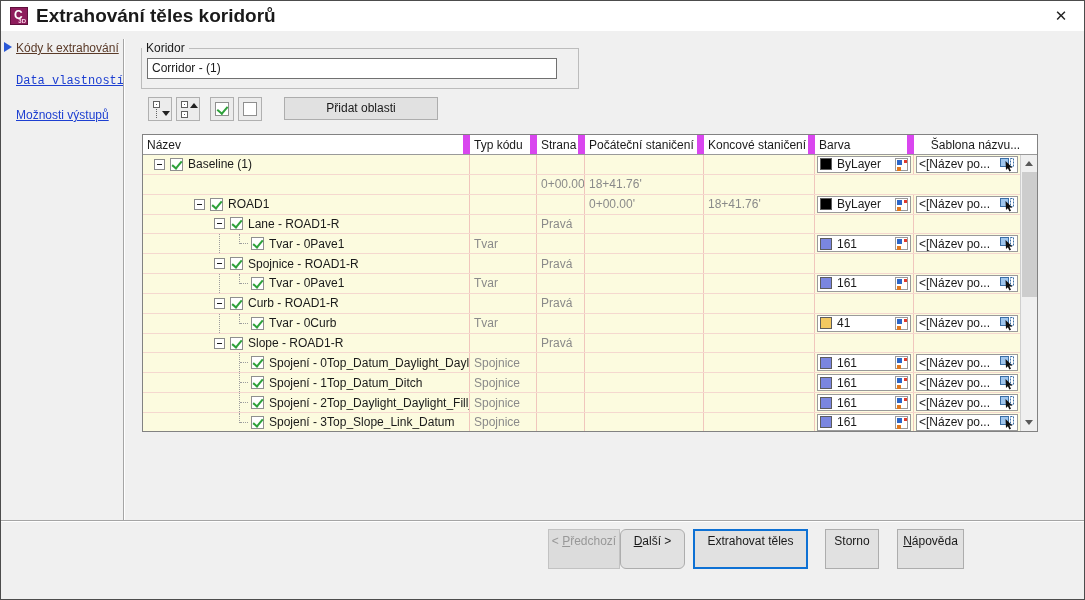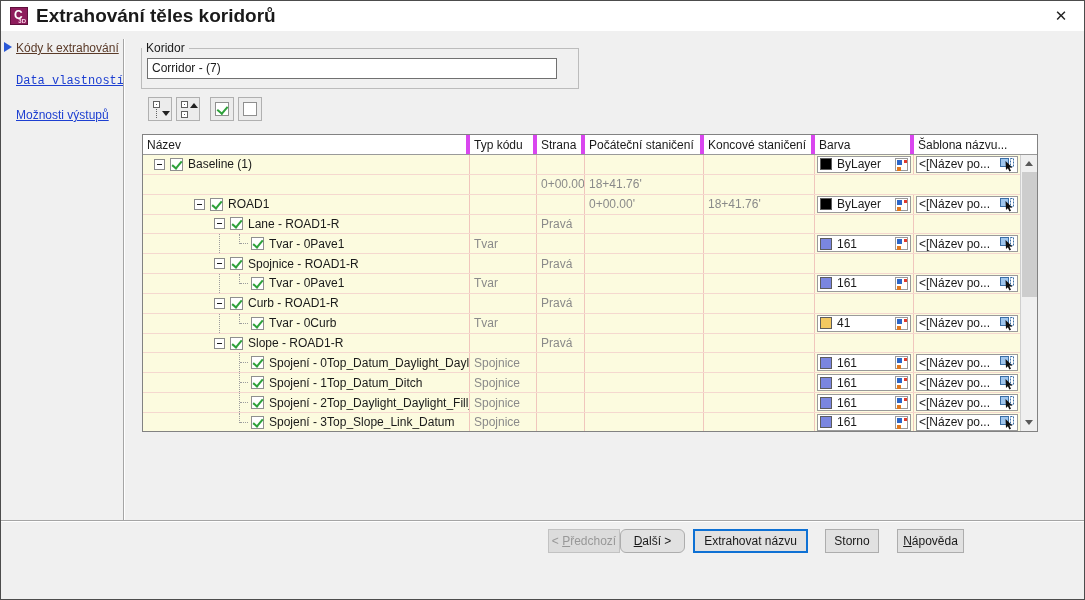--- a/index.html
+++ b/index.html
@@ -42,22 +42,22 @@
   .tool-cb{position:absolute;left:4px;top:4px;width:14px;height:14px;border:1px solid #8f8f8f;background:#fff;}
   .check::after{content:"";position:absolute;left:3px;top:1px;width:5px;height:8px;
                 border:solid #2da13a;border-width:0 2px 2px 0;transform:rotate(40deg);}
   .add-regions{position:absolute;left:283px;top:96px;width:154px;height:23px;background:#e1e1e1;
                border:1px solid #adadad;text-align:center;line-height:21px;cursor:pointer;}
 
   
   .grid{position:absolute;left:141px;top:133px;width:896px;height:298px;border:1px solid #828282;background:#fcfbdf;}
   .thead{display:grid;grid-template-columns:327px 67px 48px 119px 111px 99px 1fr;height:20px;background:#ffffff;
          border-bottom:1px solid #9a9a9a;}
-  .th{padding:3px 4px 0 4px;border-right:4px solid #d946ef;white-space:nowrap;overflow:hidden;}
-  .th:last-child{border-right:none;}
+  .th{padding:3px 4px 0 4px;border-right:7px solid #d946ef;white-space:nowrap;overflow:hidden;}
+  .th:last-child{border-right:none;text-align:center;}
   .tbody{position:absolute;left:0;top:20px;right:17px;bottom:0;overflow:hidden;}
   .row{display:grid;grid-template-columns:327px 67px 48px 119px 111px 99px 1fr;height:19.857px;
        border-bottom:1px solid #f5d8cf;}
   .td{border-right:1px solid #f0c6bd;overflow:hidden;white-space:nowrap;display:flex;align-items:center;}
   .td:last-child{border-right:none;}
   .gray{color:#8a8a8a;padding-left:4px;}
   .name-cell{padding-left:11px;}
   .sp{width:20px;height:100%;position:relative;flex:none;}
   .sp.g::before{content:"";position:absolute;left:5px;top:0;bottom:0;border-left:1px dotted #9c9c9c;}
   .expander{width:11px;height:11px;border:1px solid #898989;background:#fff;margin-right:5px;flex:none;position:relative;cursor:pointer;}
@@ -85,21 +85,21 @@
 
   
   .vscroll{position:absolute;top:20px;right:0;bottom:0;width:17px;background:#f0f0f0;border-left:1px solid #cfcfcf;}
   .sb-btn{position:absolute;left:0;width:17px;height:17px;}
   .sb-btn .tri-u{left:4px;top:6px;border-bottom-color:#5a5a5a;}
   .sb-btn .tri-d{left:4px;top:6px;border-top-color:#5a5a5a;}
   .sb-thumb{position:absolute;left:1px;top:17px;width:15px;height:125px;background:#cdcdcd;}
 
   
   .h-sep{position:absolute;left:0;right:0;top:519px;height:2px;border-top:1px solid #a5a5a5;border-bottom:1px solid #ffffff;}
-  .btn{position:absolute;top:528px;height:24px;background:#e1e1e1;border:1px solid #adadad;
+  .btn{position:absolute;top:528px;height:40px;background:#e1e1e1;border:1px solid #adadad;
        text-align:center;font-size:12px;line-height:22px;cursor:pointer;}
   .btn.default{border:2px solid #0e71d4;line-height:20px;}
   .btn.disabled{color:#989898;background:#dcdcdc;border-color:#c2c2c2;cursor:default;}
   #btn-prev{left:547px;width:72px;}
   #btn-next{left:619px;width:65px;border-radius:6px;}
   #btn-extract{left:692px;width:115px;}
   #btn-cancel{left:824px;width:54px;}
   #btn-help{left:896px;width:67px;}
 </style>
 </head>
@@ -124,38 +124,39 @@
     <a class="link-blue">Data vlastností</a>
   </div>
   <div class="sidebar-item" style="top:107px;">
     <a class="link-blue">Možnosti výstupů</a>
   </div>
   <div class="v-sep"></div>
 
   <div class="groupbox">
     <span class="groupbox-label">Koridor</span>
   </div>
-  <div class="corridor-field">Corridor - (7)</div>
+  <div class="corridor-field">Corridor - (1)</div>
 
   <div class="tool-btn" style="left:147px;" title="">
     <i class="sq" style="left:4px;top:3px;"></i>
     <i class="dotline" style="left:7px;top:11px;height:9px;"></i>
     <i class="tri-d" style="left:13px;top:13px;"></i>
   </div>
   <div class="tool-btn" style="left:175px;">
     <i class="sq" style="left:4px;top:3px;"></i>
     <i class="sq" style="left:4px;top:13px;"></i>
     <i class="tri-u" style="left:13px;top:5px;"></i>
   </div>
   <div class="tool-btn" style="left:209px;">
     <span class="tool-cb check"></span>
   </div>
   <div class="tool-btn" style="left:237px;">
     <span class="tool-cb"></span>
   </div>
+  <div class="add-regions">Přidat oblasti</div>
 
   <div class="grid">
     <div class="thead">
       <div class="th">Název</div>
       <div class="th">Typ kódu</div>
       <div class="th">Strana</div>
       <div class="th">Počáteční staničení</div>
       <div class="th">Koncové staničení</div>
       <div class="th">Barva</div>
       <div class="th">Šablona názvu...</div>
@@ -580,17 +581,17 @@
       <div class="sb-thumb"></div>
       <div class="sb-btn" style="bottom:0;">
           <i class="tri-d"></i>
         </div>
     </div>
   </div>
 
   <div class="h-sep"></div>
   <div class="btn disabled" id="btn-prev">&lt; <u>P</u>ředchozí</div>
   <div class="btn" id="btn-next"><u>D</u>alší &gt;</div>
-  <div class="btn default" id="btn-extract">Extrahovat názvu</div>
+  <div class="btn default" id="btn-extract">Extrahovat těles</div>
   <div class="btn" id="btn-cancel">Storno</div>
   <div class="btn" id="btn-help"><u>N</u>ápověda</div>
 
 </div>
 
 </body></html>

